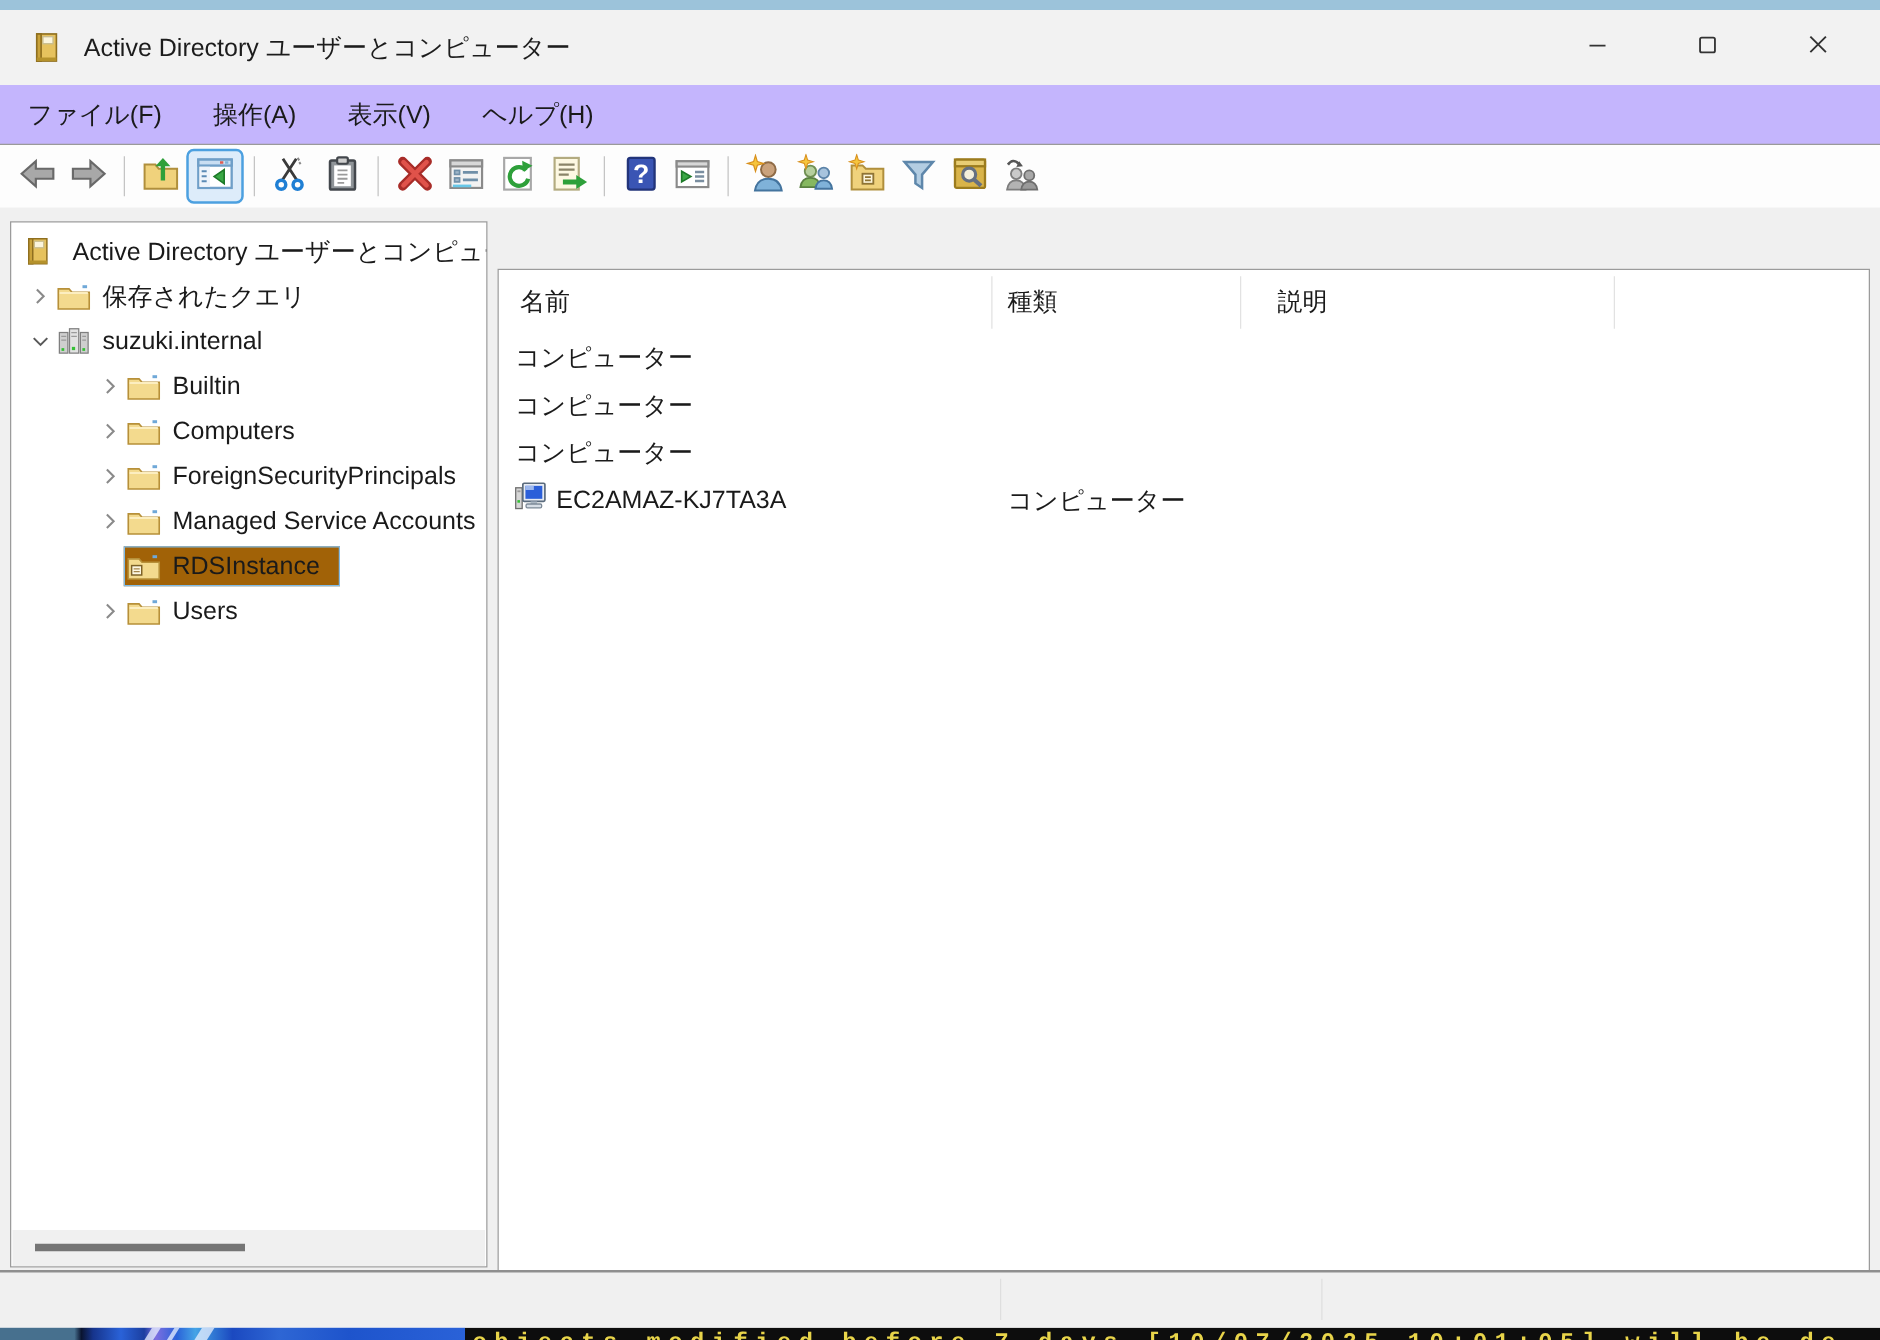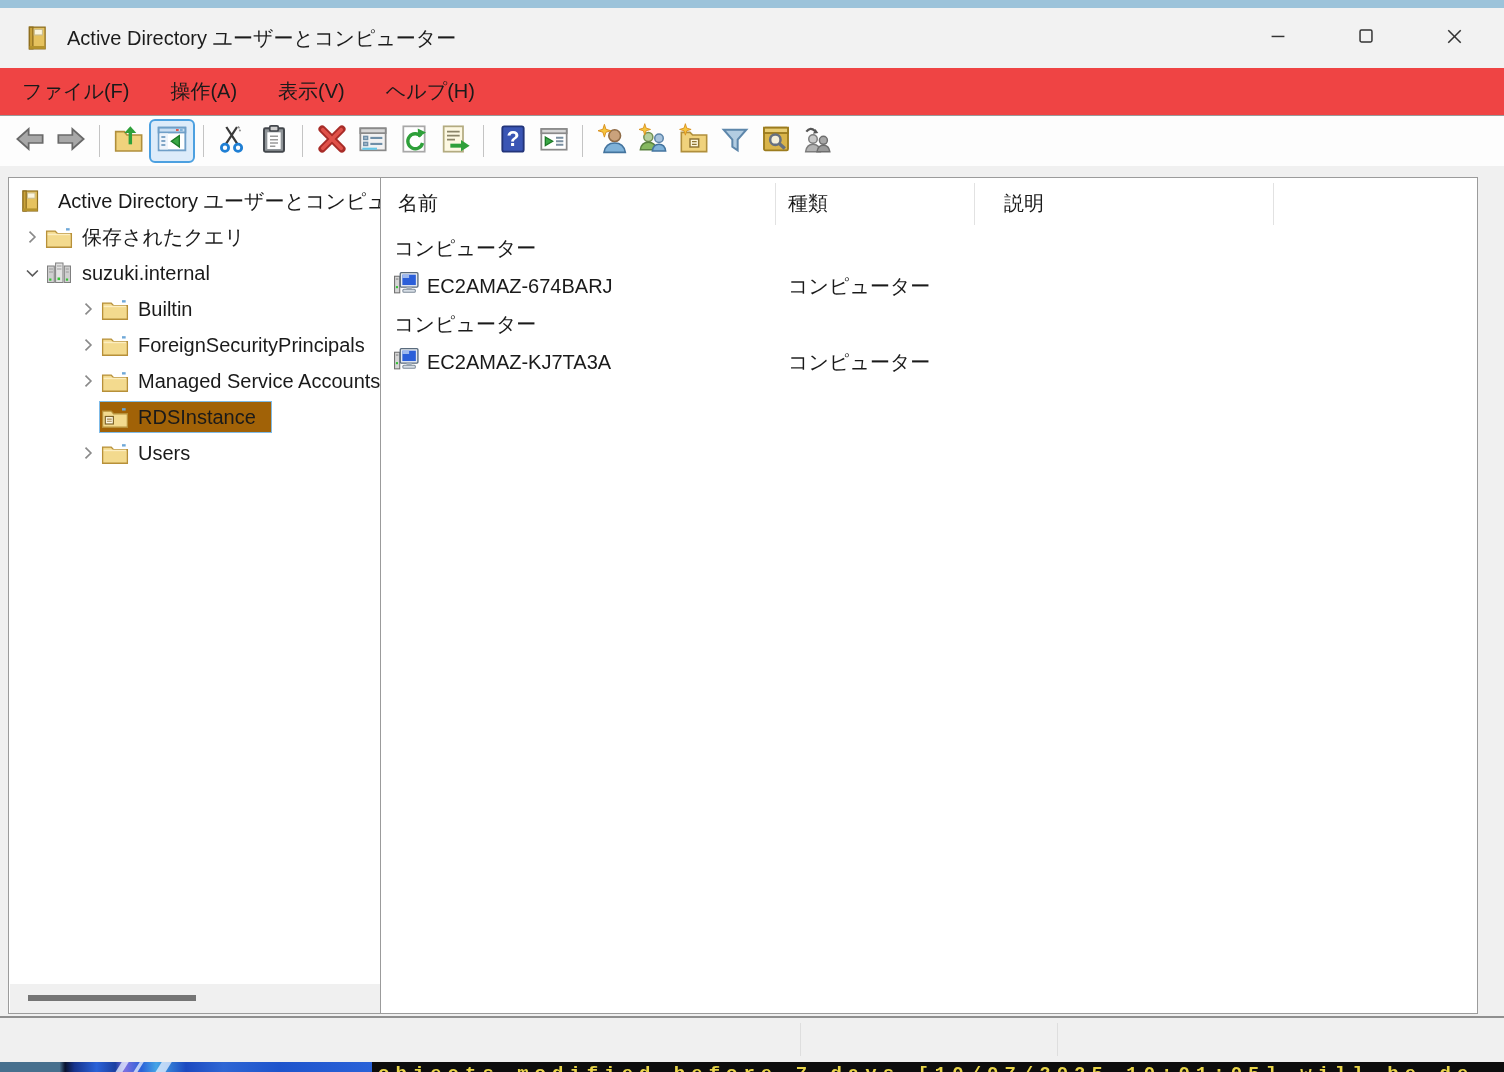--- a/index.html
+++ b/index.html
@@ -8,34 +8,34 @@
   .window { width:1504px; height:977px; display:flex; flex-direction:column;border-radius:22px; }
 
   .top-strip { height:8px; background:#9cc3da; flex:none; }
 
   .titlebar { height:60px; background:#f2f2f2; flex:none; display:flex; align-items:center; position:relative; }
   .app-icon { margin-left:24px; width:26px; height:30px; display:flex; }
   .title-text { margin-left:17px; font-size:20px; color:#1c1c1c; }
   .win-controls { position:absolute; right:6px; top:0; height:100%; display:flex; }
   .win-btn { width:88px; height:100%; display:flex; align-items:center; justify-content:center; }
 
-  .menubar { height:48px; background:#ef4444; flex:none; display:flex; align-items:center;
+  .menubar { height:48px; background:#c4b5fd; flex:none; display:flex; align-items:center;
     padding-left:22px; gap:41px; font-size:20px; border-bottom:1px solid #9a9a9a; }
   .menu-item { cursor:default; }
 
   .toolbar { height:50px; background:#fdfdfd; flex:none; display:flex; align-items:center; padding-left:9px; }
   .tb-btn { width:41px; height:44px; display:flex; align-items:center; justify-content:center; flex:none; }
   .tb-btn svg { width:32px; height:32px; }
   .tb-btn.active { width:46px; border:2px solid #4ca0e0; border-radius:6px; background:#ddecfa; }
   .tb-sep { width:1px; height:32px; background:#c4c4c4; margin:0 8px; flex:none; }
 
   .content { height:850px; flex:none; background:#f0f0f0; position:relative; }
   .pane { position:absolute; top:11px; height:837px; background:#fff; border:1px solid #9b9b9b; }
   .tree-pane { left:8px; width:382px; overflow:hidden; }
-  .list-pane { left:380px; width:1098px; overflow:hidden; }
+  .list-pane { left:398px; width:1098px; overflow:hidden;margin-top:38px; }
 
   .tree { padding-top:5px; }
   .tree-row { height:36px; display:flex; align-items:center; white-space:nowrap; font-size:20px; }
   .tree-row.lvl0 { padding-left:7px; }
   .tree-row.lvl1 { padding-left:10px; }
   .tree-row.lvl2 { padding-left:66px; }
   .tr-chevron { width:26px; flex:none; display:flex; justify-content:center; align-items:center; }
   .tr-chevron svg { width:20px; height:20px; }
   .tr-icon { width:28px; height:26px; flex:none; margin-right:9px; display:flex; align-items:center; }
   .tr-icon svg { width:28px; height:24px; }
@@ -329,20 +329,35 @@
                 <polyline points="9,5.5 15.5,12 9,18.5" fill="none" stroke="#8a8a8a" stroke-width="2"></polyline>
               </svg>
             </span>
             <span class="tr-icon">
               <svg viewBox="0 0 26 22">
                 <path d="M1.5 20.5 v-15 h8 l2.2 2.5 h12.8 v12.5 z" fill="#f3da8e" stroke="#b79039" stroke-width="1.2"></path>
                 <path d="M2.5 8.6 h21" stroke="#fceec0" stroke-width="1.4"></path>
                 <rect x="19.5" y="2.8" width="3.4" height="2.2" fill="#6fa8d8"></rect>
               </svg>
             </span>
+            <span class="tr-label">Computers</span>
+          </div>
+          <div class="tree-row lvl2">
+            <span class="tr-chevron">
+              <svg viewBox="0 0 24 24">
+                <polyline points="9,5.5 15.5,12 9,18.5" fill="none" stroke="#8a8a8a" stroke-width="2"></polyline>
+              </svg>
+            </span>
+            <span class="tr-icon">
+              <svg viewBox="0 0 26 22">
+                <path d="M1.5 20.5 v-15 h8 l2.2 2.5 h12.8 v12.5 z" fill="#f3da8e" stroke="#b79039" stroke-width="1.2"></path>
+                <path d="M2.5 8.6 h21" stroke="#fceec0" stroke-width="1.4"></path>
+                <rect x="19.5" y="2.8" width="3.4" height="2.2" fill="#6fa8d8"></rect>
+              </svg>
+            </span>
             <span class="tr-label">ForeignSecurityPrincipals</span>
           </div>
           <div class="tree-row lvl2">
             <span class="tr-chevron">
               <svg viewBox="0 0 24 24">
                 <polyline points="9,5.5 15.5,12 9,18.5" fill="none" stroke="#8a8a8a" stroke-width="2"></polyline>
               </svg>
             </span>
             <span class="tr-icon">
               <svg viewBox="0 0 26 22">
@@ -397,33 +412,20 @@
         <div class="lh-sep" style="left:593px"></div>
         <div class="lh-sep" style="left:892px"></div>
       </div>
       <div id="list-rows">
           <div class="lrow">
             <div class="lcell-type">コンピューター</div>
             <div class="lcell-desc"></div>
             <div></div>
           </div>
           <div class="lrow">
-            <div class="lcell-name">
-              <span><svg viewBox="0 0 26 26">
-                  <rect x="1.5" y="6" width="5" height="16" fill="#d6d6d6" stroke="#6e6e6e"></rect>
-                  <rect x="2.8" y="8" width="2.4" height="1.4" fill="#9a9a9a"></rect>
-                  <rect x="2.8" y="15.5" width="2" height="2" fill="#35c135"></rect>
-                  <rect x="7" y="2.5" width="17" height="14" rx="1" fill="#e6ebf2" stroke="#5a6b7d" stroke-width="1.3"></rect>
-                  <rect x="9" y="4.5" width="13" height="10" fill="#2b5fd9"></rect>
-                  <path d="M9 4.5 h6.5 v3.2 h-6.5 z" fill="#9db8ee"></path>
-                  <rect x="13" y="16.5" width="5" height="2" fill="#aab6c2"></rect>
-                  <rect x="9.5" y="18.5" width="12" height="3" rx="1" fill="#d7dee6" stroke="#7d8a98"></rect>
-                </svg></span>
-              <span>EC2AMAZ-674BARJ</span>
-            </div>
             <div class="lcell-type">コンピューター</div>
             <div class="lcell-desc"></div>
             <div></div>
           </div>
           <div class="lrow">
             <div class="lcell-type">コンピューター</div>
             <div class="lcell-desc"></div>
             <div></div>
           </div>
           <div class="lrow">

